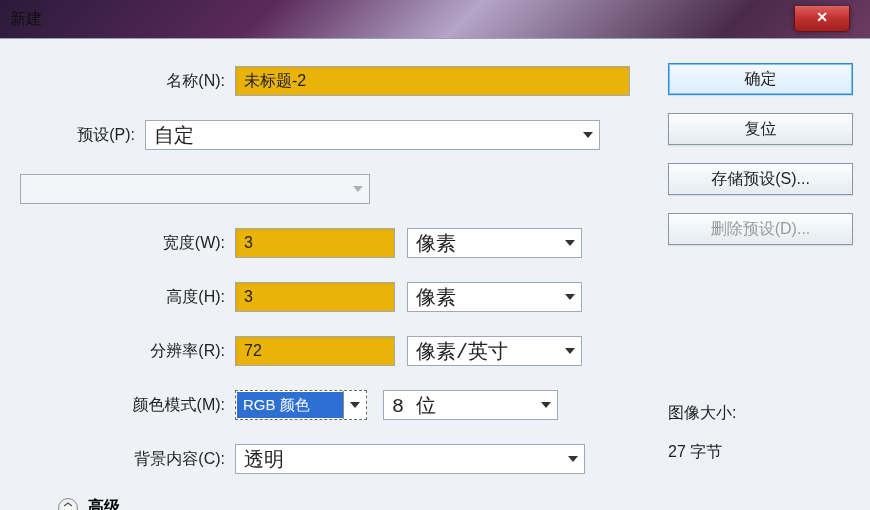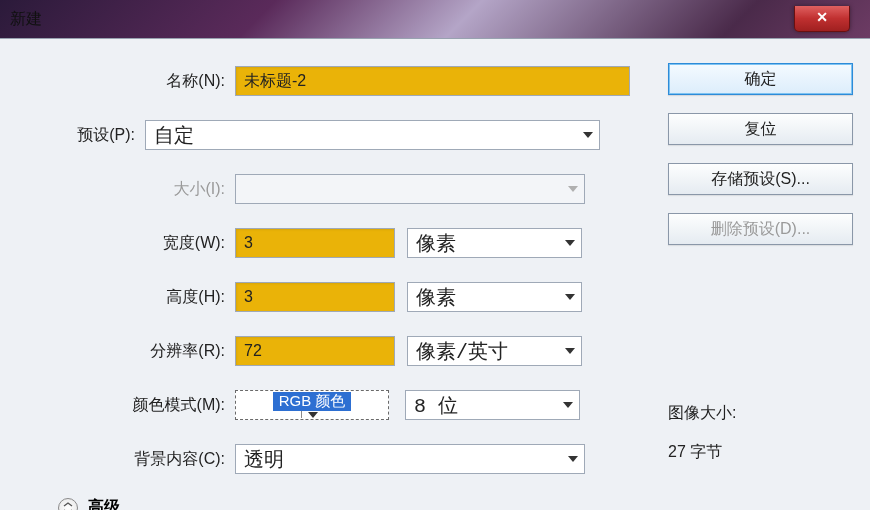--- a/index.html
+++ b/index.html
@@ -217,21 +217,20 @@
 
       <div class="row" style="margin-left:-50px;">
         <div class="label" style="width:175px;"><span>预设(P):</span></div>
         <div class="select preset-select">
           <span>自定</span>
           <span class="caret"></span>
         </div>
       </div>
 
       <div class="row">
-        <div class="label disabled"><span>大小(I):</span></div>
         <div class="select size-select disabled">
           <span></span>
           <span class="caret"></span>
         </div>
       </div>
 
       <div class="row">
         <div class="label"><span>宽度(W):</span></div>
         <div class="input small-input">
           <span>3</span>
@@ -259,21 +258,21 @@
           <span>72</span>
         </div>
         <div class="select unit-select">
           <span>像素/英寸</span>
           <span class="caret"></span>
         </div>
       </div>
 
       <div class="row">
         <div class="label"><span>颜色模式(M):</span></div>
-        <div class="cm-select-wrap" style="width:154px;flex-direction:column;">
+        <div class="cm-select-wrap" style="width:132px;">
           <div class="cm-label">
               <span>RGB 颜色</span>
             </div>
           <div class="cm-caret-box">
               <span class="caret" style="border-top-color:#333;width:0;height:0;border-left:5px solid transparent;border-right:5px solid transparent;border-top:6px solid #333;display:inline-block"></span>
             </div>
         </div>
         <div class="select bit-select">
           <span>8 位</span>
           <span class="caret"></span>

